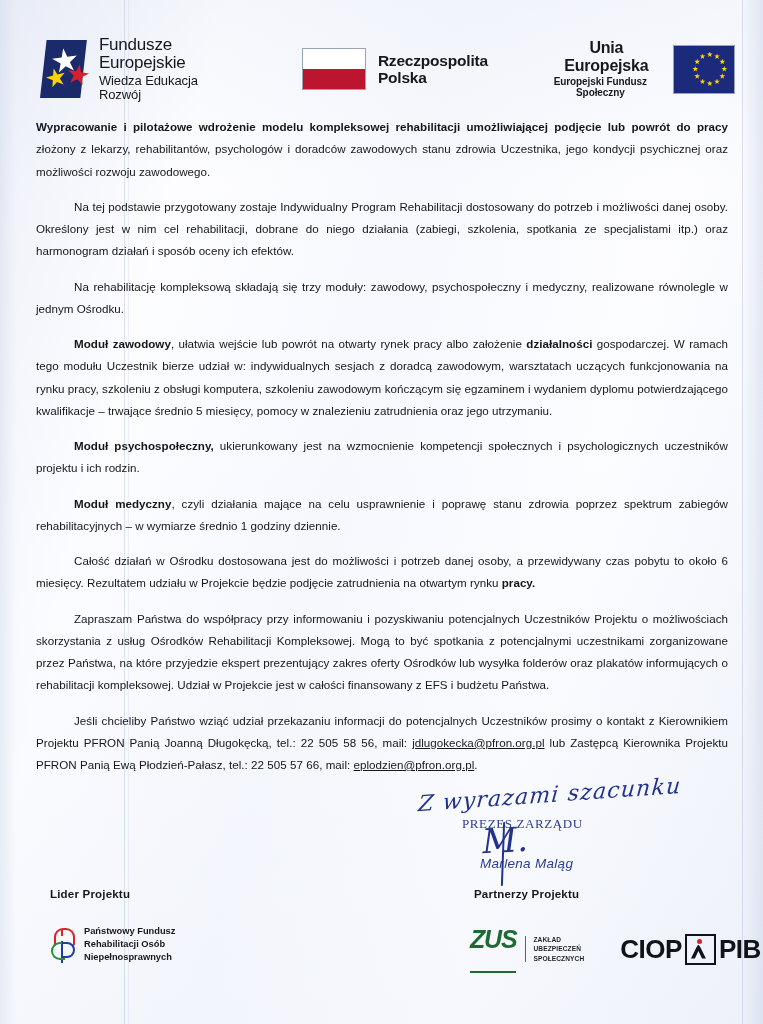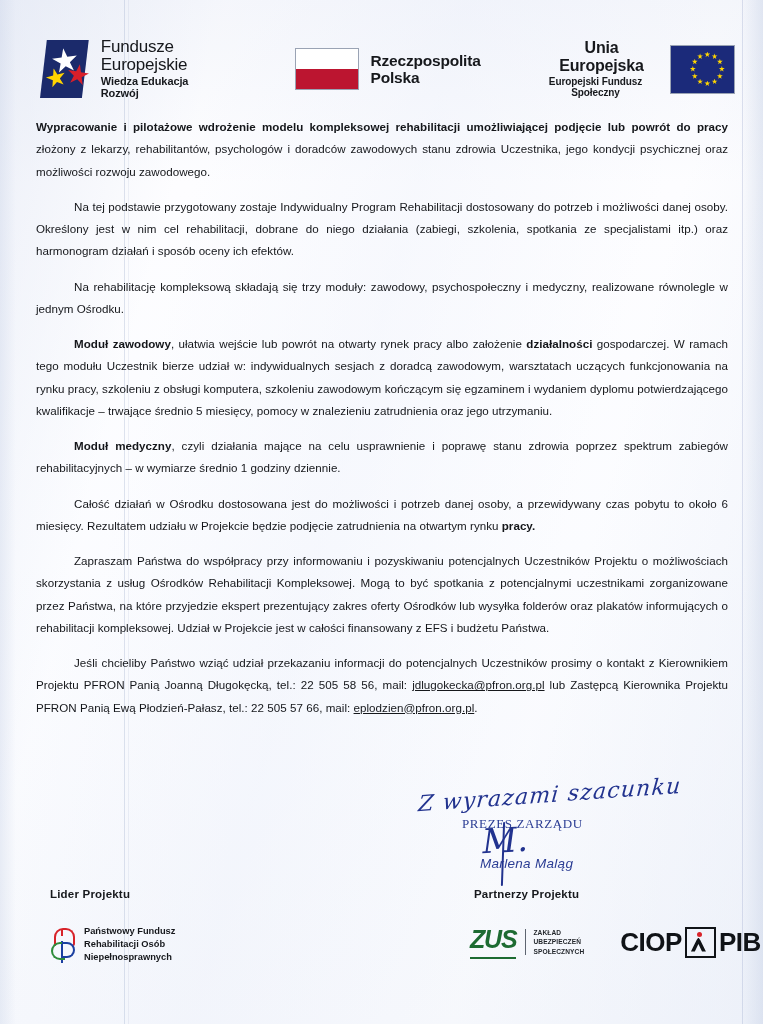--- a/index.html
+++ b/index.html
@@ -79,22 +79,22 @@
   .star-red { width: 22px; height: 22px; background: #d81f2a; left: 27px; top: 24px; transform: rotate(10deg); }
   .fe-text { line-height: 1.06; }
   .fe-t1, .fe-t2 {
     font-size: 17px;
     font-weight: normal;
     letter-spacing: -0.2px;
     color: #16181c;
     display: block;
   }
   .fe-t3 {
-    font-size: 11px;
-    font-weight: bold;
+    font-size: 13px;
+    font-weight: normal;
     color: #16181c;
     display: block;
     margin-top: 2px;
     letter-spacing: -0.1px;
   }
 
   .hdr-pl { margin-left: 82px; display: flex; align-items: center; }
   .pl-flag {
     width: 62px;
     height: 40px;
@@ -325,21 +325,21 @@
     align-items: center;
   }
   .zus-logo { display: flex; align-items: center; }
   .zus-mark {
     font-size: 25px;
     font-weight: bold;
     font-style: italic;
     color: #1d6b32;
     letter-spacing: -1.2px;
     position: relative;
-    padding-bottom: 3px;
+    padding-bottom: 17px;
     border-bottom: 2.5px solid #1d6b32;
   }
   .zus-div {
     width: 1px;
     height: 26px;
     background: #5d6470;
     margin: 0 7px 0 9px;
   }
   .zus-sub {
     font-size: 6.6px;
@@ -448,20 +448,21 @@
   <div class="body-wrap">
 
     <p class="para first"><b>Wypracowanie i pilotażowe wdrożenie modelu kompleksowej rehabilitacji umożliwiającej podjęcie lub powrót do pracy</b><span> złożony z lekarzy, rehabilitantów, psychologów i doradców zawodowych stanu zdrowia Uczestnika, jego kondycji psychicznej oraz możliwości rozwoju zawodowego.</span></p>
 
     <p class="para indent">Na tej podstawie przygotowany zostaje Indywidualny Program Rehabilitacji dostosowany do potrzeb i możliwości danej osoby. Określony jest w nim cel rehabilitacji, dobrane do niego działania (zabiegi, szkolenia, spotkania ze specjalistami itp.) oraz harmonogram działań i sposób oceny ich efektów.</p>
 
     <p class="para indent"><span>Na rehabilitację kompleksową składają się trzy moduły: zawodowy, psychospołeczny i medyczny, realizowane równolegle w jednym Ośrodku.</span></p>
 
     <p class="para indent"><b>Moduł zawodowy</b><span>, ułatwia wejście lub powrót na otwarty rynek pracy albo założenie </span><b>działalności</b><span> gospodarczej. W ramach tego modułu Uczestnik bierze udział w: indywidualnych sesjach z doradcą zawodowym, warsztatach uczących funkcjonowania na rynku pracy, szkoleniu z obsługi komputera, szkoleniu zawodowym kończącym się egzaminem i wydaniem dyplomu potwierdzającego kwalifikacje – trwające średnio 5 miesięcy, pomocy w znalezieniu zatrudnienia oraz jego utrzymaniu.</span></p>
 
+    <p class="para indent"><b>Moduł psychospołeczny,</b><span> ukierunkowany jest na wzmocnienie kompetencji społecznych i psychologicznych uczestników projektu i ich rodzin.</span></p>
 
     <p class="para indent"><b>Moduł medyczny</b><span>, czyli działania mające na celu usprawnienie i poprawę stanu zdrowia poprzez spektrum zabiegów rehabilitacyjnych – w wymiarze średnio 1 godziny dziennie.</span></p>
 
     <p class="para indent"><span>Całość działań w Ośrodku dostosowana jest do możliwości i potrzeb danej osoby, a przewidywany czas pobytu to około 6 miesięcy. Rezultatem udziału w Projekcie będzie podjęcie zatrudnienia na otwartym rynku </span><b>pracy.</b></p>
 
     <p class="para indent">Zapraszam Państwa do współpracy przy informowaniu i pozyskiwaniu potencjalnych Uczestników Projektu o możliwościach skorzystania z usług Ośrodków Rehabilitacji Kompleksowej. Mogą to być spotkania z potencjalnymi uczestnikami zorganizowane przez Państwa, na które przyjedzie ekspert prezentujący zakres oferty Ośrodków lub wysyłka folderów oraz plakatów informujących o rehabilitacji kompleksowej. Udział w Projekcie jest w całości finansowany z EFS i budżetu Państwa.</p>
 
     <p class="para indent"><span>Jeśli chcieliby Państwo wziąć udział przekazaniu informacji do potencjalnych Uczestników prosimy o kontakt z Kierownikiem Projektu PFRON Panią Joanną Długokęcką, tel.: 22 505 58 56, mail: </span><a class="mailto" href="#">jdlugokecka@pfron.org.pl</a><span> lub Zastępcą Kierownika Projektu PFRON Panią Ewą Płodzień-Pałasz, tel.: 22 505 57 66, mail: </span><a class="mailto" href="#">eplodzien@pfron.org.pl</a><span>.</span></p>
 
   </div>

